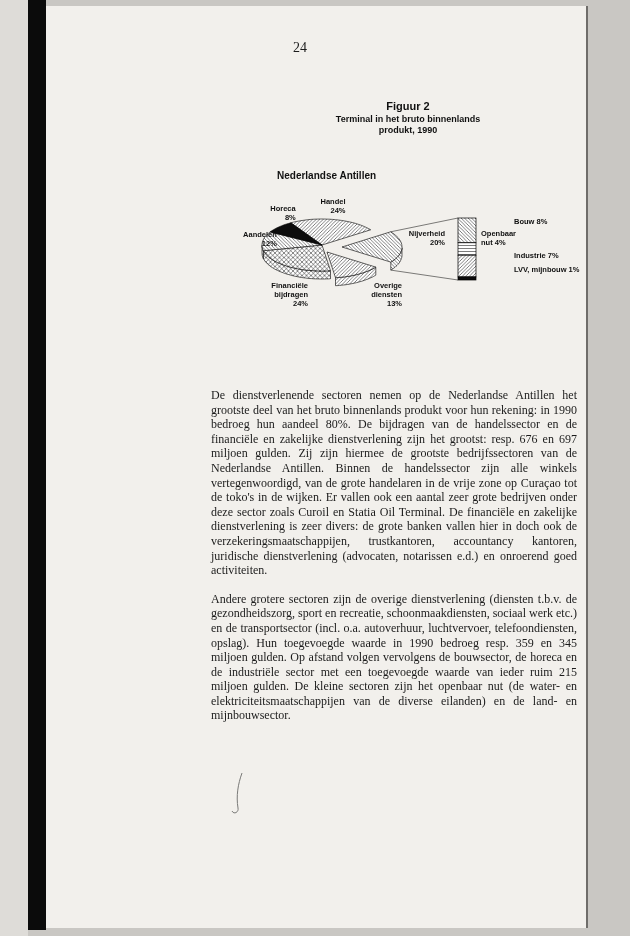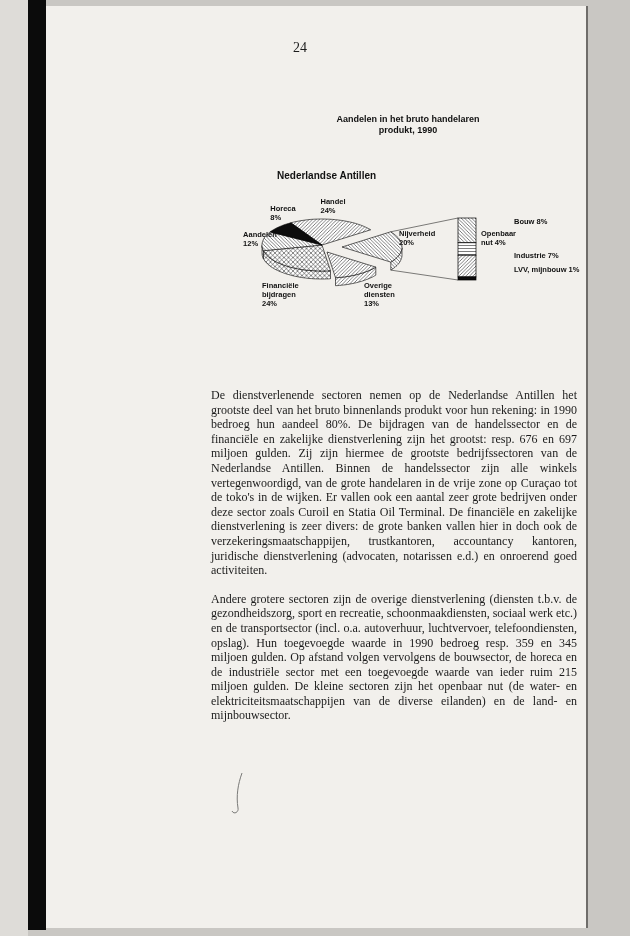--- a/index.html
+++ b/index.html
@@ -42,21 +42,21 @@
     font-family:"Liberation Sans",sans-serif;font-weight:bold;
     font-size:10px;color:#111;
   }
   .chart-svg{
     position:absolute;left:184px;top:184px;width:350px;height:110px;
   }
   .pie-label{
     position:absolute;
     font-family:"Liberation Sans",sans-serif;font-weight:bold;
     font-size:7.5px;line-height:1.18;color:#111;
-    text-align:left;transform:translateX(-50%);
+    text-align:right;transform:translateX(-50%);
     white-space:normal;
   }
   .pie-label .pct{display:block;}
   .legend-item{
     position:absolute;
     font-family:"Liberation Sans",sans-serif;font-weight:bold;
     font-size:7.5px;line-height:1.15;color:#111;text-align:left;
   }
   .legend-item.nowrap{white-space:nowrap;padding-left:33px;}
   .body-text{
@@ -73,22 +73,23 @@
 </head>
 <body>
 
 <div class="left-strip"></div>
 <div class="scan-bar"></div>
 
 <div class="scan-page">
 
   <div class="page-number">24</div>
 
+  <div class="fig-title">Figuur 2</div>
   <div class="fig-subtitle">
-    <span style="display:block;">Aandelen in het bruto handelaren</span>
+    <span style="display:block;">Terminal in het bruto binnenlands</span>
     <span style="display:block;">produkt, 1990</span>
   </div>
   <div class="region-label">Nederlandse Antillen</div>
 
   <svg id="pie-svg" class="chart-svg" viewBox="0 0 350 110">
     <defs>
       <pattern id="p-diag1" width="3.5" height="3.5" patternUnits="userSpaceOnUse">
         <rect width="3.5" height="3.5" fill="#ffffff"></rect>
         <path d="M0,3.5 L3.5,0" stroke="#111" stroke-width="0.55"></path>
       </pattern>

